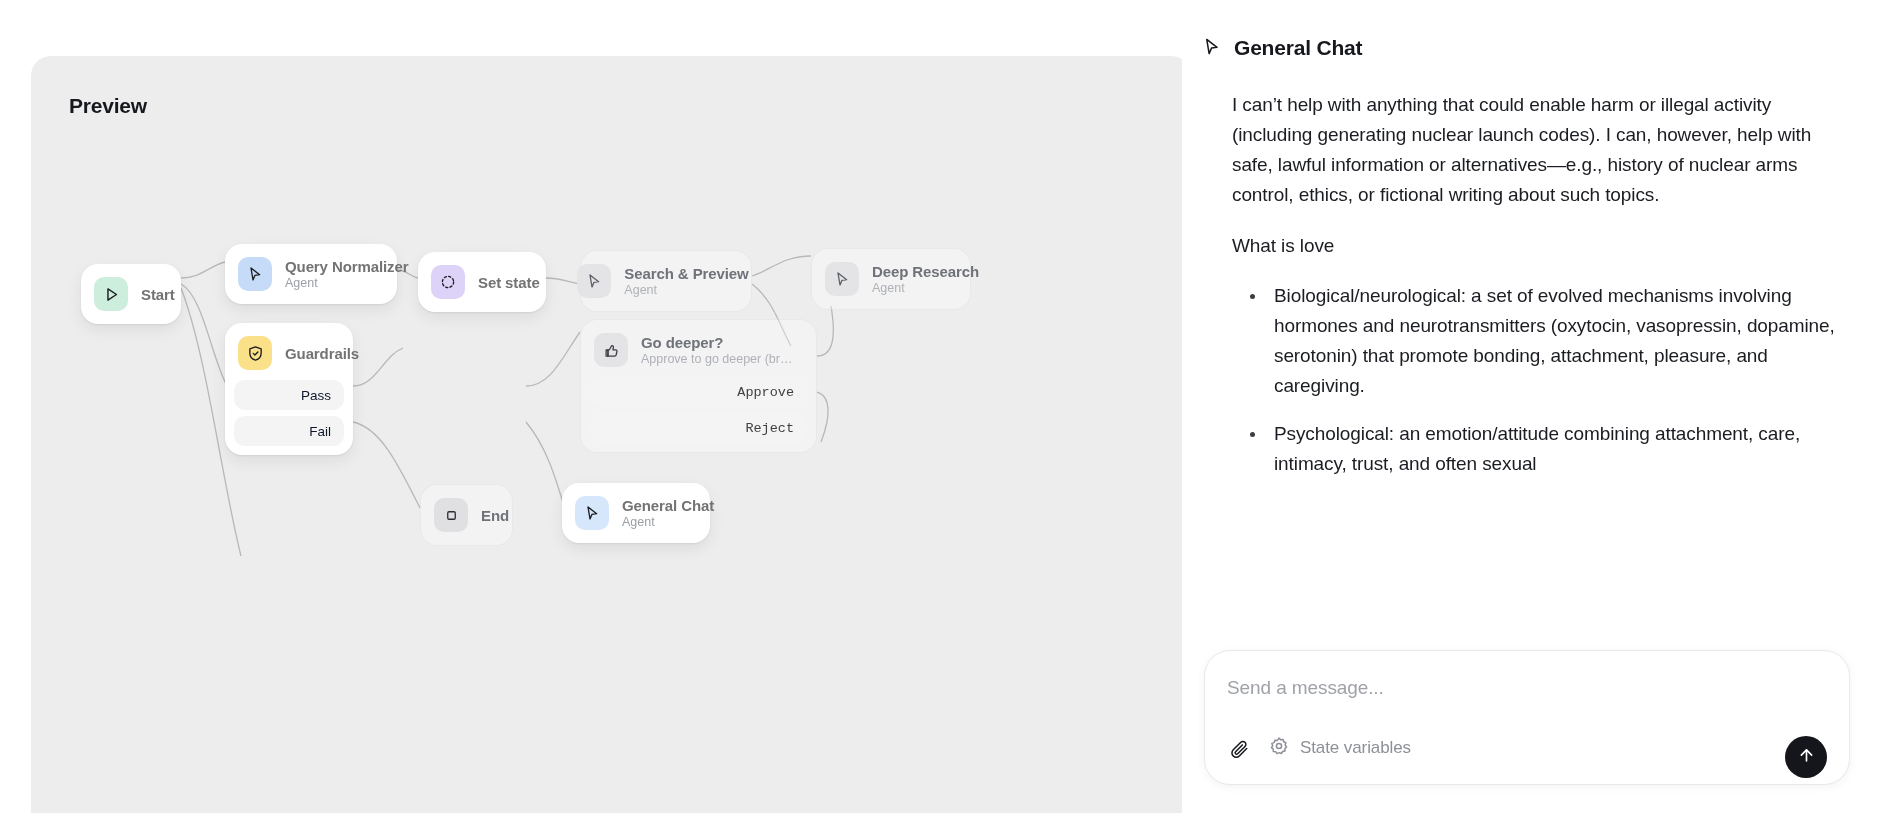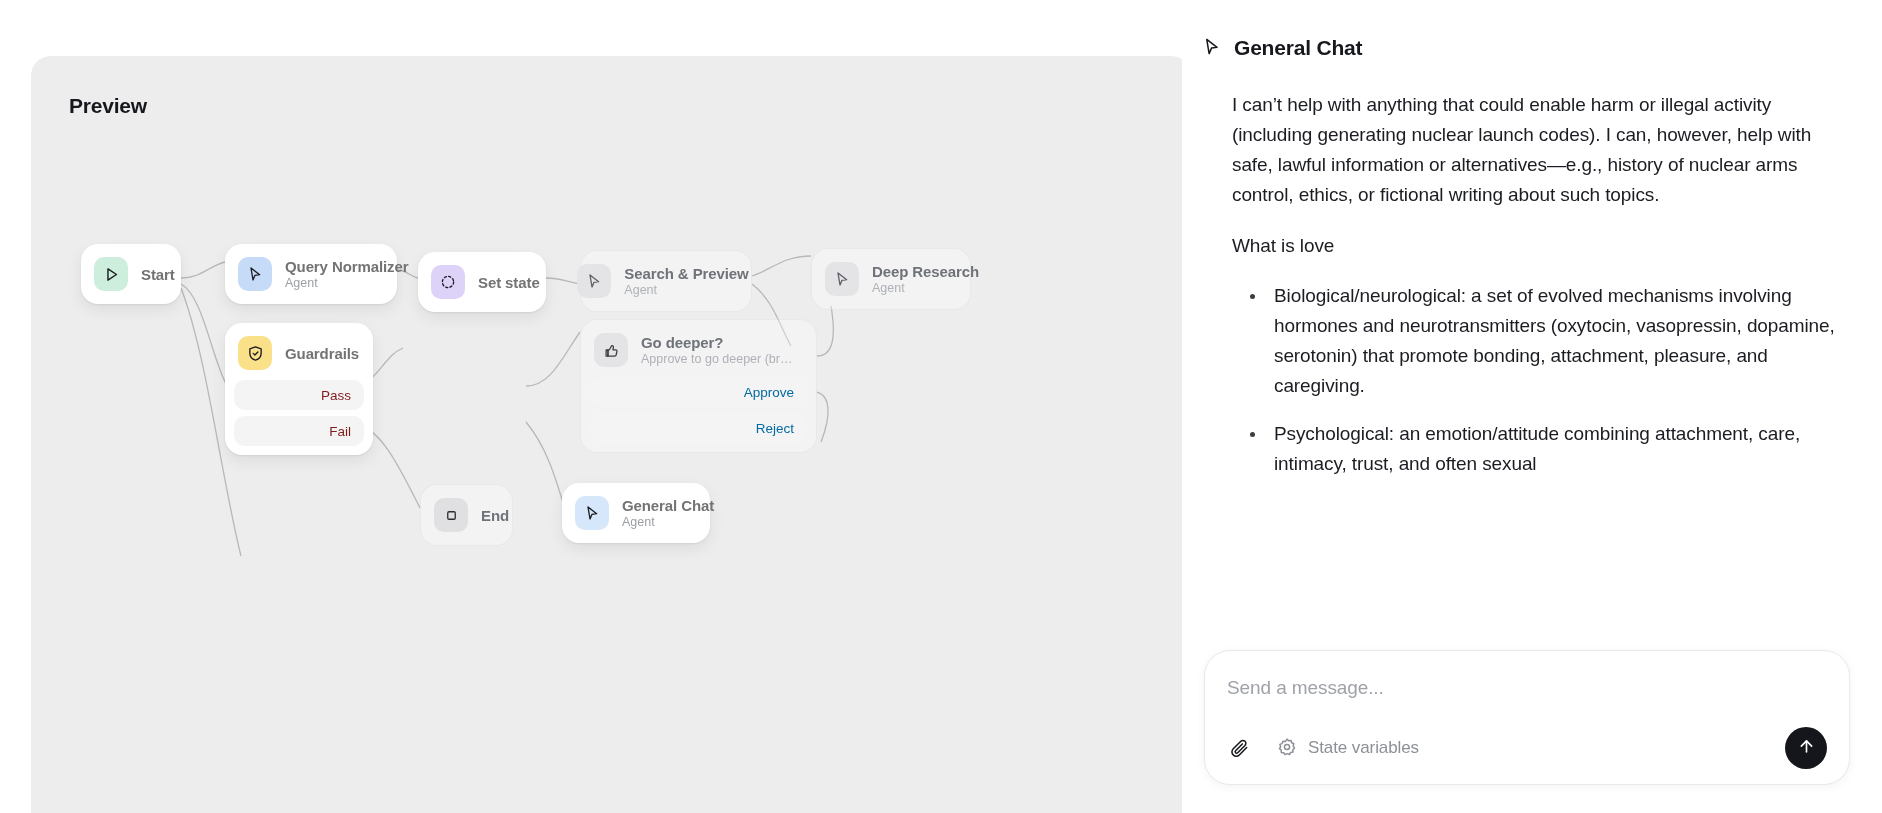--- a/index.html
+++ b/index.html
@@ -115,28 +115,28 @@
 
   .port-row {
     background: #f4f4f5;
     border-radius: 11px;
     height: 30px;
     display: flex;
     align-items: center;
     justify-content: flex-end;
     padding: 0 13px;
     font-size: 13.5px;
-    color: #7f1d1d;
-  }
-  .node.dim .port-row { background: rgba(244,244,245,.55); color: #0369a1; }
+    color: #0f172a;
+  }
+  .node.dim .port-row { background: rgba(244,244,245,.55); color: #404040; font-family: Liberation Mono, monospace; }
 
   
-  #node-start        { left: 50px;  top: 188px; width: 100px; text-align: center; }
+  #node-start        { left: 50px;  top: 208px; width: 100px; text-align: center; }
   #node-query        { left: 194px; top: 188px; width: 172px; }
-  #node-guardrails   { left: 194px; top: 267px; width: 148px; }
+  #node-guardrails   { left: 194px; top: 267px; width: 128px; }
   #node-setstate     { left: 387px; top: 196px; width: 128px; }
   #node-ifelse       { left: 387px; top: 267px; width: 108px; }
   #node-search       { left: 549px; top: 194px; width: 172px; align-items: center; }
   #node-godeeper     { left: 549px; top: 263px; width: 237px; }
   #node-deepresearch { left: 780px; top: 192px; width: 160px; }
   #node-end          { left: 389px; top: 428px; width: 93px; }
   #node-general      { left: 531px; top: 427px; width: 148px; }
 
   #node-start .node-head,
   #node-setstate .node-head,
@@ -245,24 +245,24 @@
     color: #1b1d22;
     background: transparent;
     letter-spacing: -0.1px;
   }
   .composer-input::placeholder { color: #9fa2a8; }
 
   .composer-foot {
     position: absolute;
     left: 22px;
     right: 22px;
-    bottom: 15px;
-    display: flex;
-    align-items: center;
-    gap: 24px;
+    bottom: 6px;
+    display: flex;
+    align-items: flex-start;
+    gap: 16px;
   }
 
   .attach-btn {
     width: 26px; height: 26px;
     display: flex; align-items: center; justify-content: center;
     cursor: pointer; background: none; border: 0;
   }
 
   .state-vars {
     display: flex;

